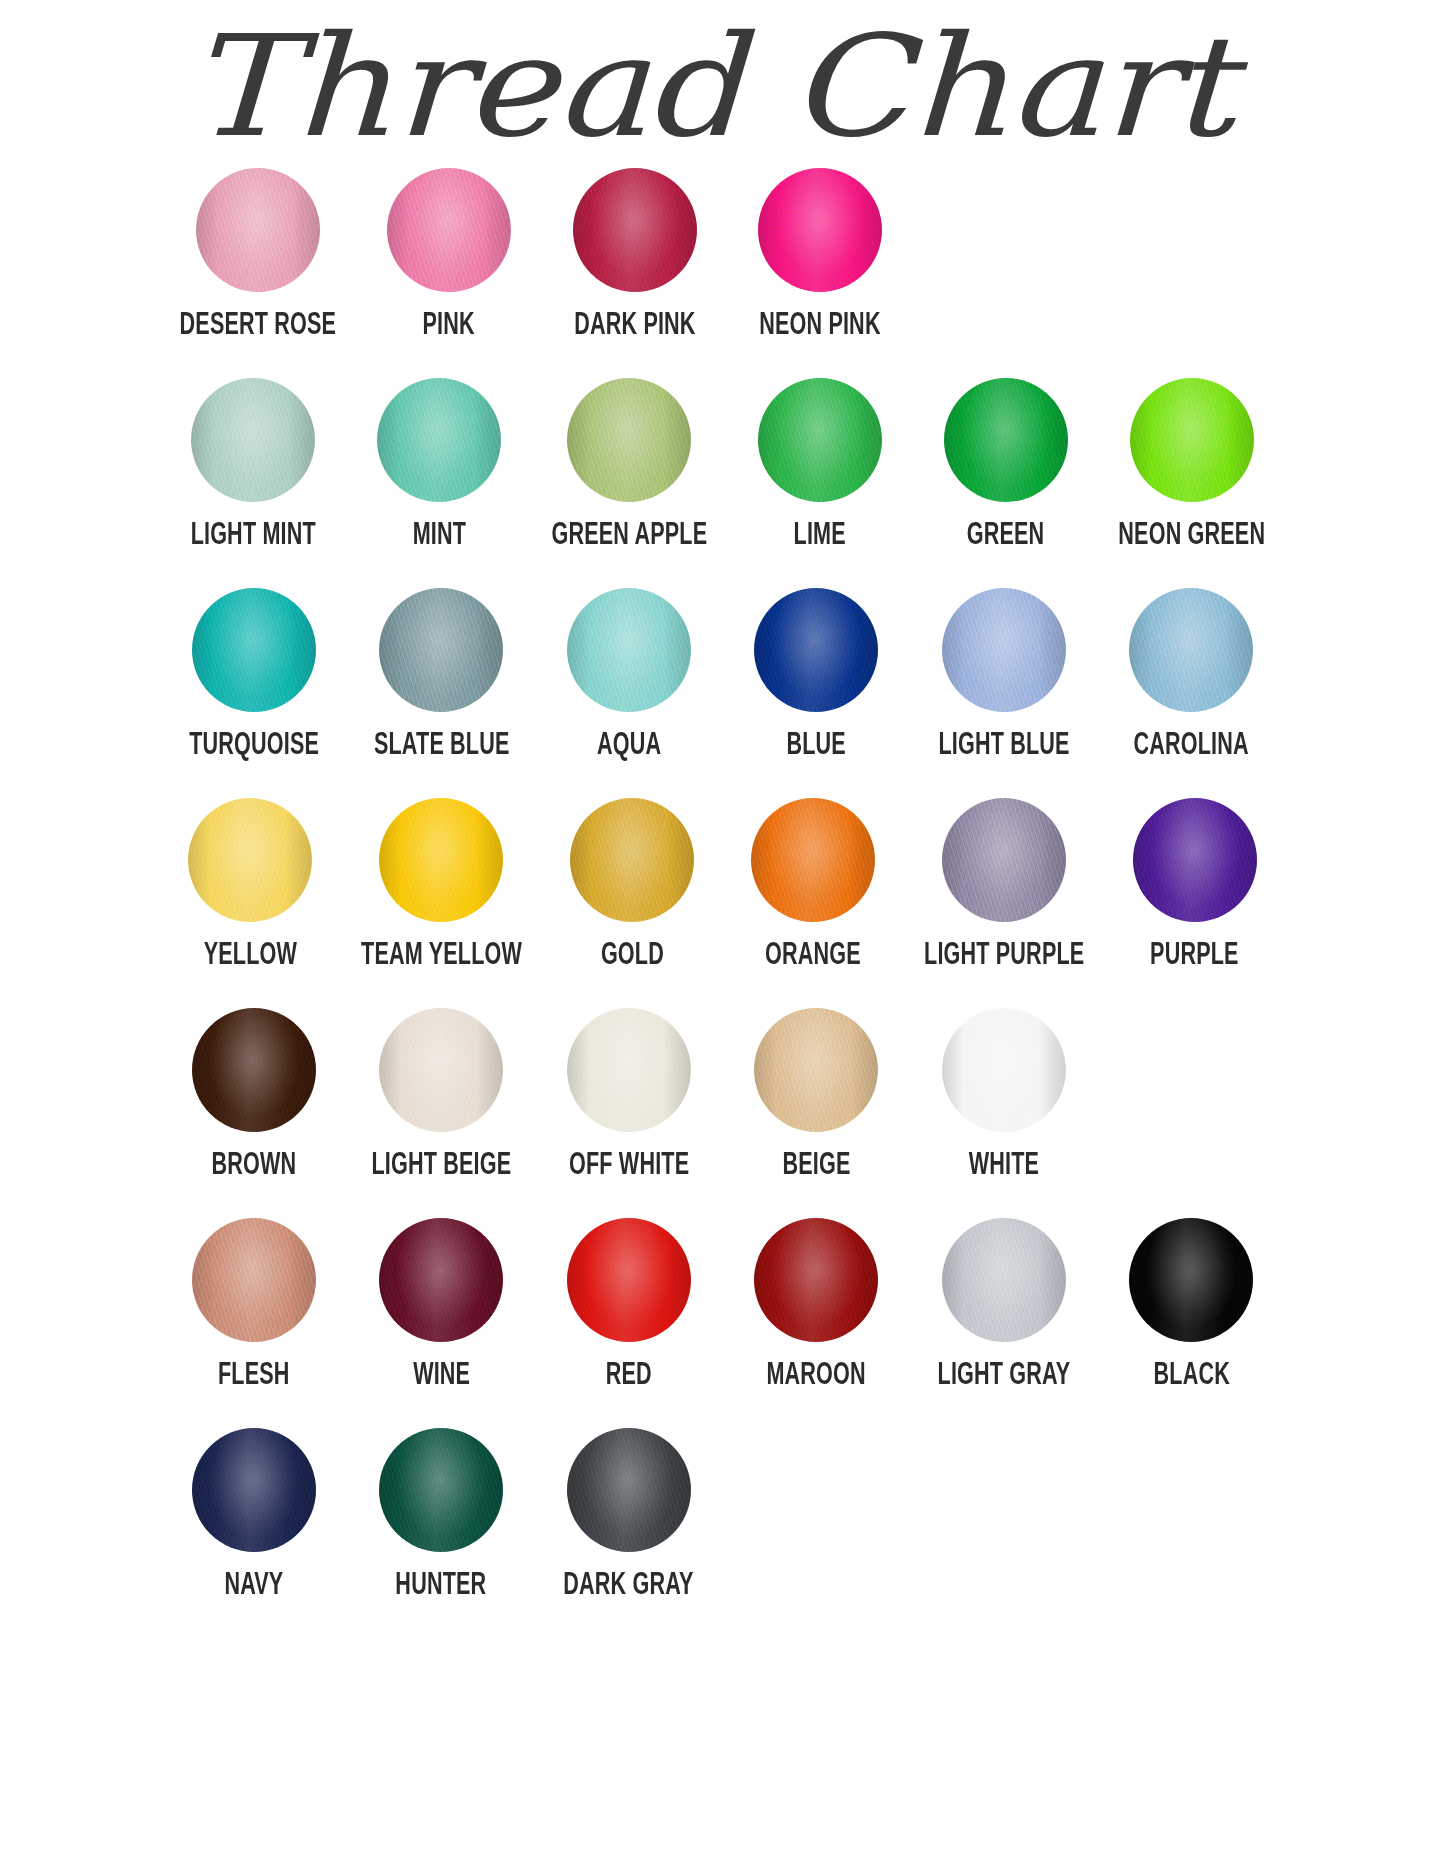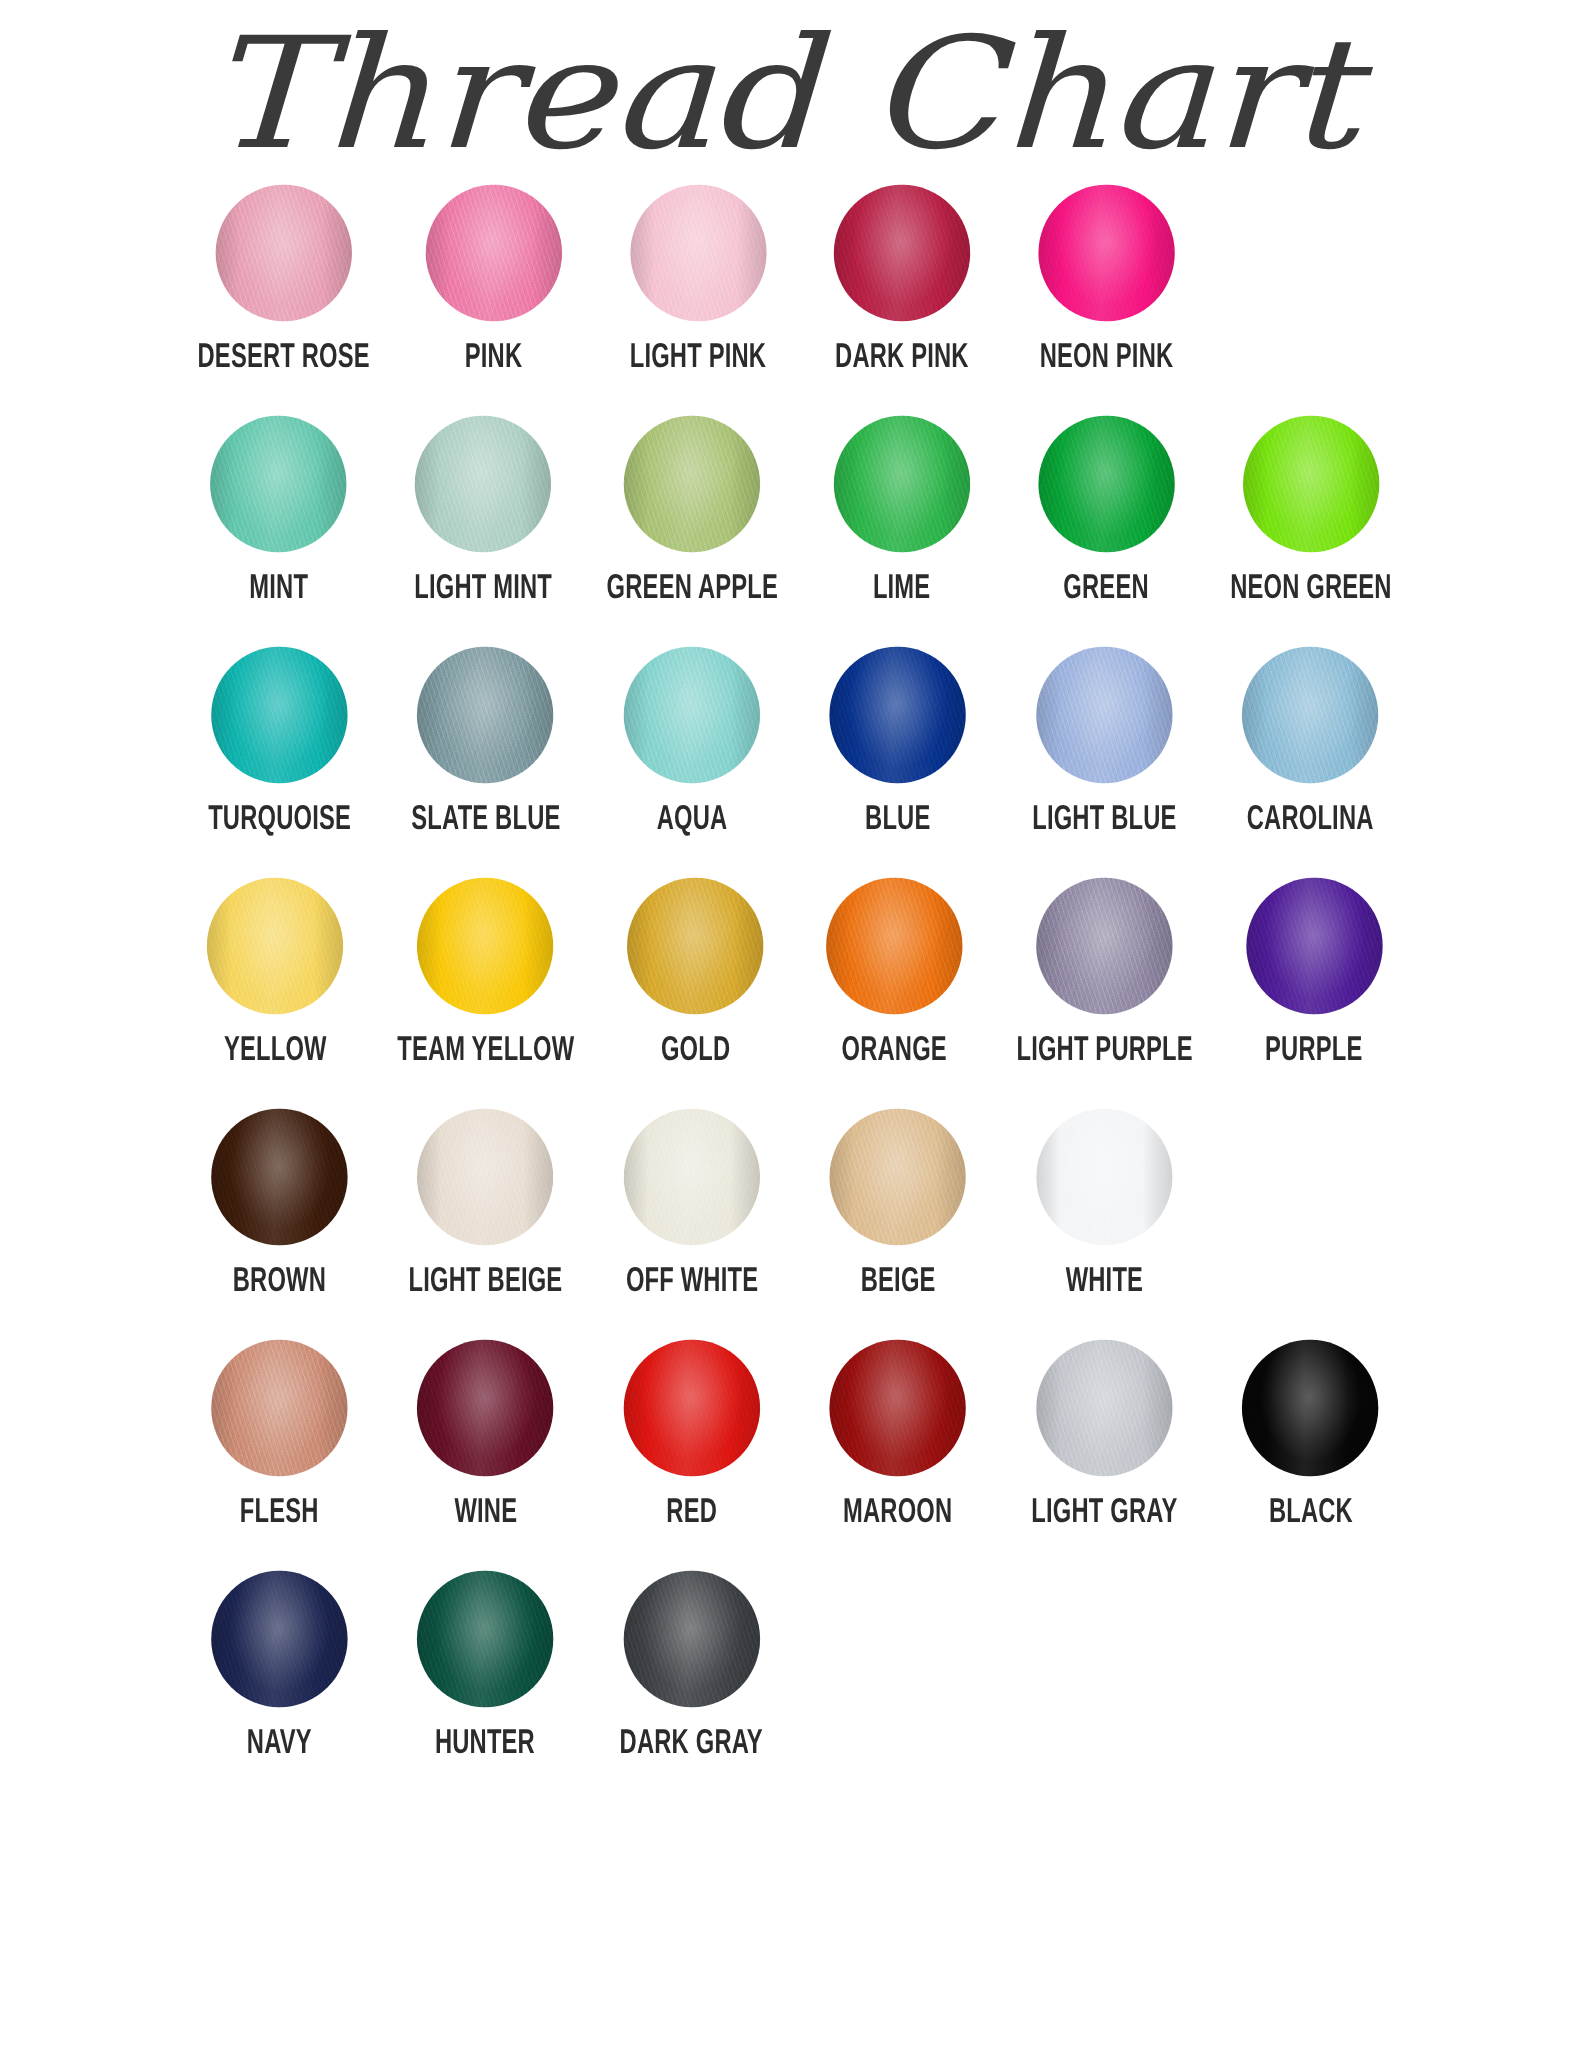--- a/index.html
+++ b/index.html
@@ -144,40 +144,36 @@
       <div class="row">
         <div class="cell">
           <div class="swatch" style="background-color: rgb(232, 160, 180);"></div>
           <div class="label">DESERT ROSE</div>
         </div>
         <div class="cell">
           <div class="swatch" style="background-color: rgb(238, 122, 168);"></div>
           <div class="label">PINK</div>
         </div>
         <div class="cell">
-          <div class="swatch" style="background-color: rgb(245, 195, 210);"></div>
-          <div class="label">LIGHT PINK</div>
-        </div>
-        <div class="cell">
           <div class="swatch" style="background-color: rgb(181, 31, 67);"></div>
           <div class="label">DARK PINK</div>
         </div>
         <div class="cell">
           <div class="swatch" style="background-color: rgb(246, 21, 127);"></div>
           <div class="label">NEON PINK</div>
         </div>
       </div>
       <div class="row">
         <div class="cell">
+          <div class="swatch" style="background-color: rgb(174, 207, 196);"></div>
+          <div class="label">LIGHT MINT</div>
+        </div>
+        <div class="cell">
           <div class="swatch" style="background-color: rgb(99, 199, 173);"></div>
           <div class="label">MINT</div>
-        </div>
-        <div class="cell">
-          <div class="swatch" style="background-color: rgb(174, 207, 196);"></div>
-          <div class="label">LIGHT MINT</div>
         </div>
         <div class="cell">
           <div class="swatch" style="background-color: rgb(169, 194, 117);"></div>
           <div class="label">GREEN APPLE</div>
         </div>
         <div class="cell">
           <div class="swatch" style="background-color: rgb(45, 179, 74);"></div>
           <div class="label">LIME</div>
         </div>
         <div class="cell">

